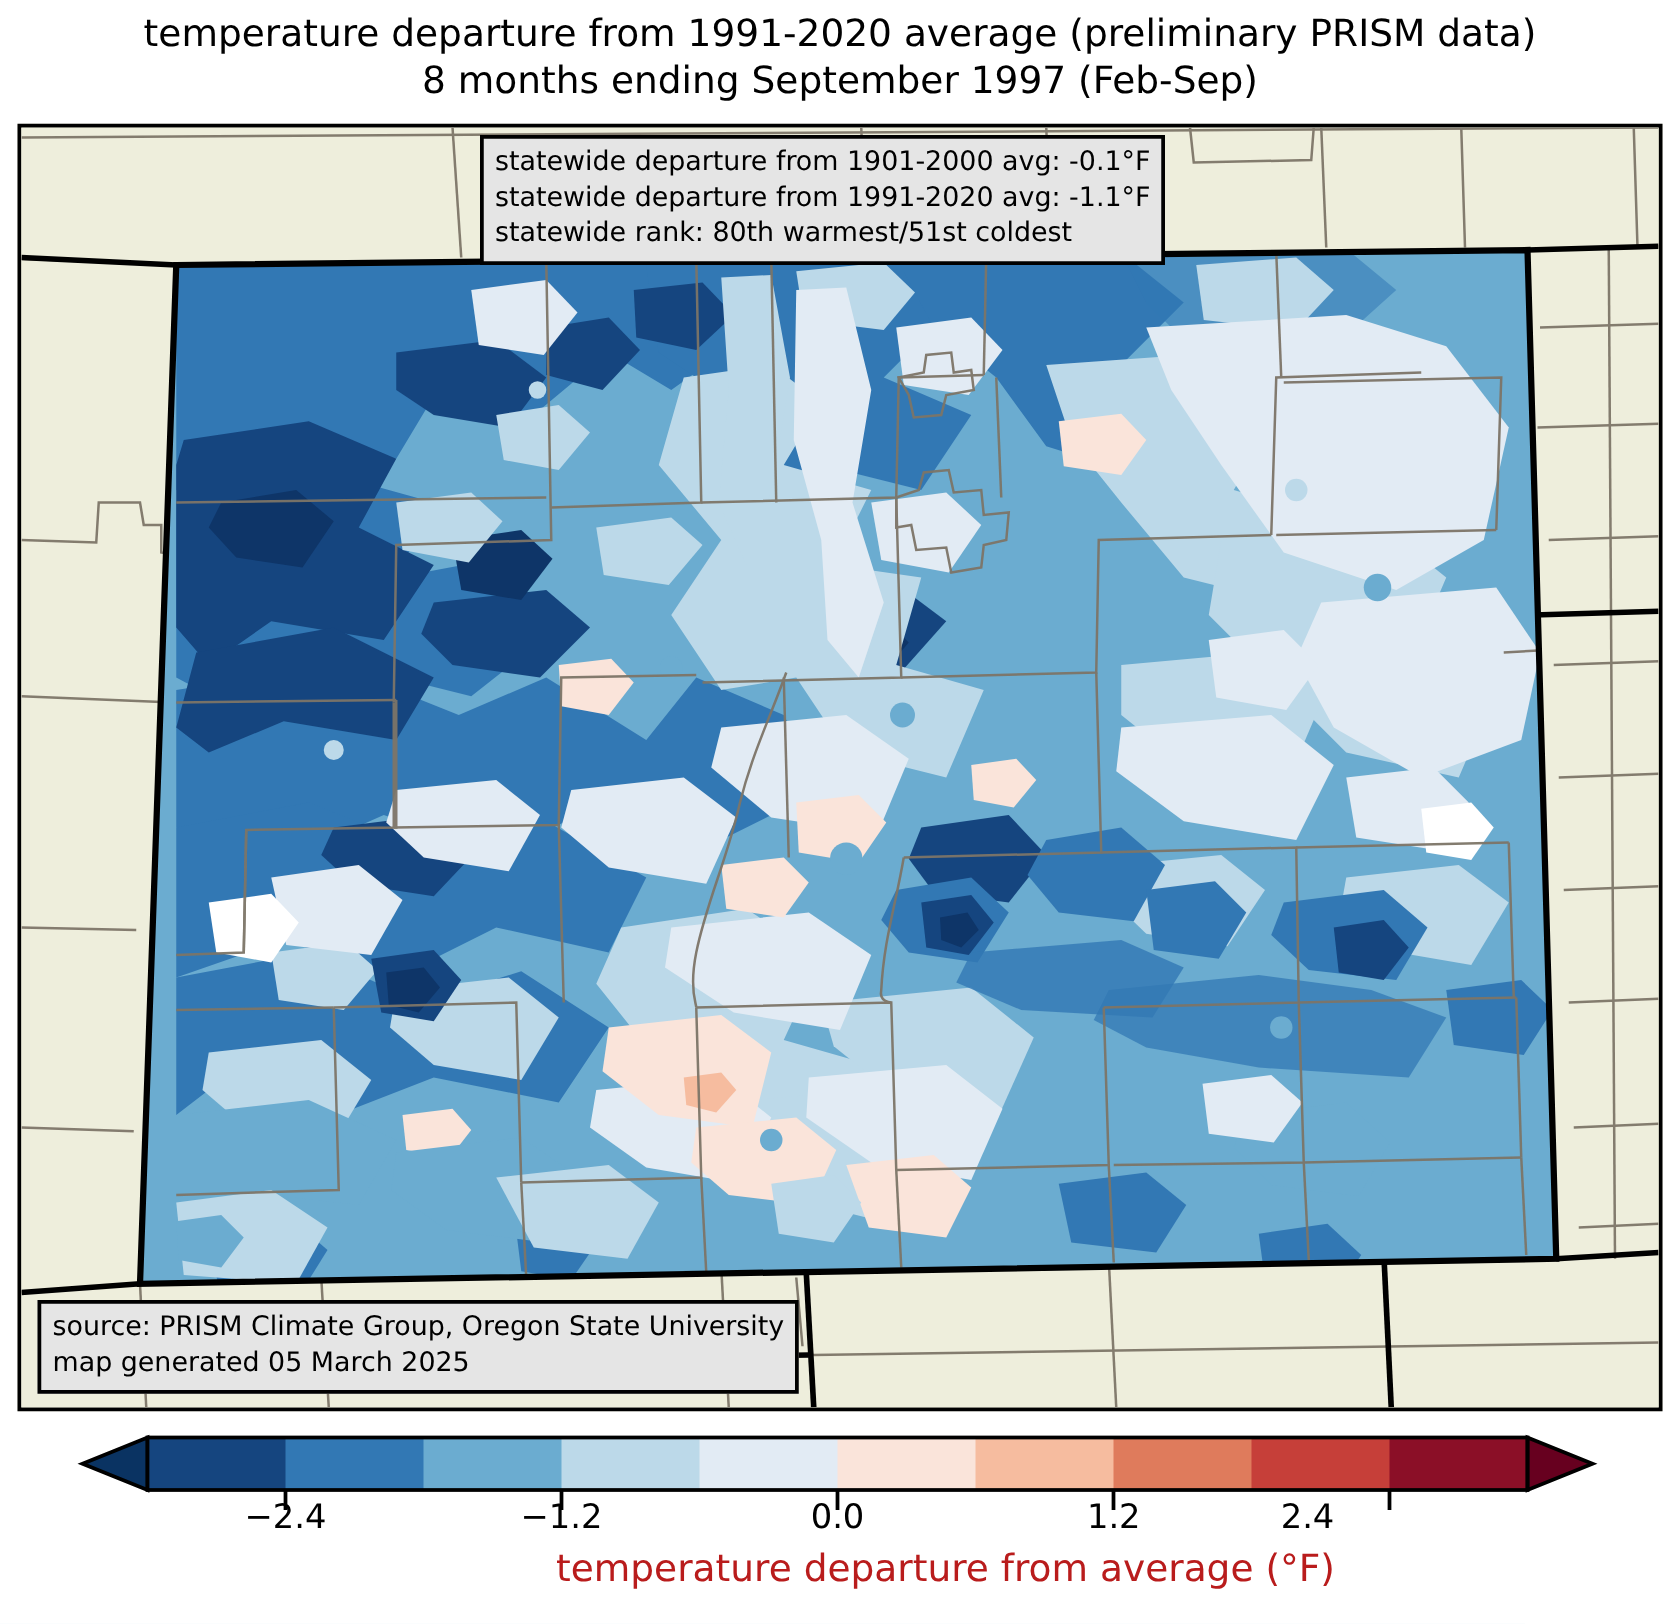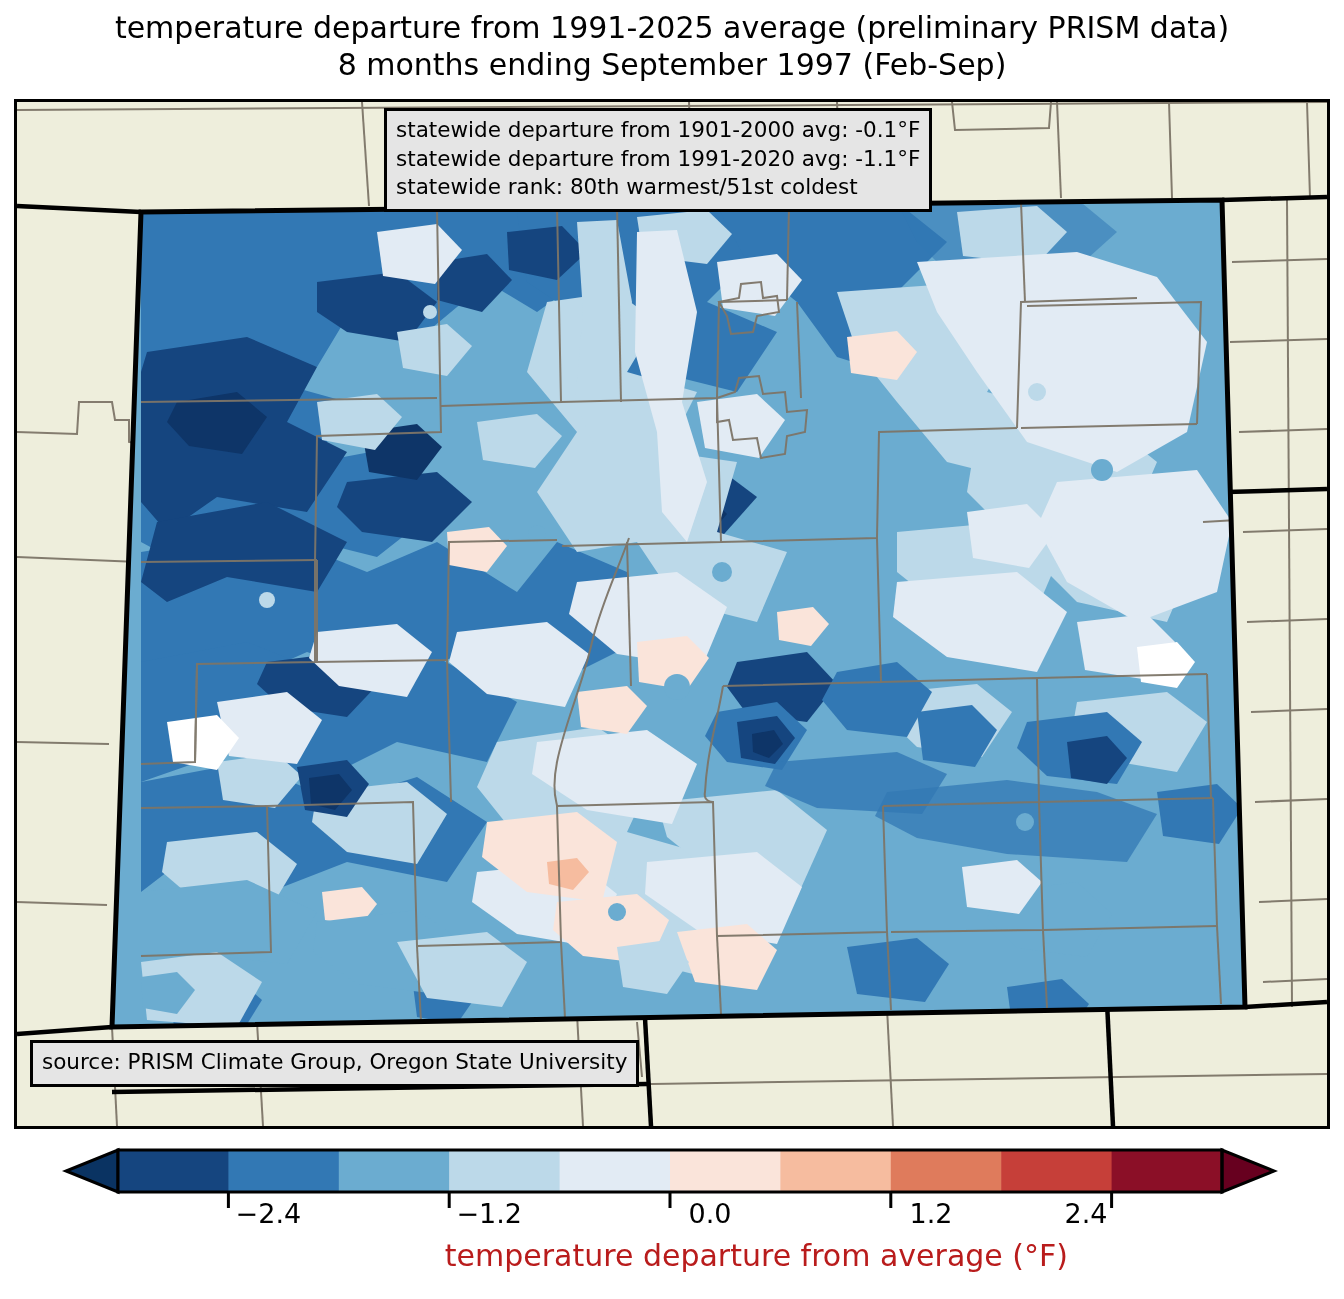--- a/index.html
+++ b/index.html
@@ -44,38 +44,38 @@
   }
   .anno-box .ln { display:block; }
   #stats-box { left: 384px; top: 108px; }
   #source-box { left: 30px; top: 1040px; }
 
   
   .cbar-wrap { position:absolute; left:0; top:1140px; width:1344px; height:70px; }
   .cbar-wrap svg { display:block; }
 
   .cbar-ticklabels {
-    position:absolute; left:0; top:1198px; width:1112px; height:34px;margin-left:40px;
+    position:absolute; left:0; top:1198px; width:1112px; height:34px;
   }
   .cbar-ticklabels span {
     position:absolute; transform: translateX(-50%);
     font-size: 27px; color:#000; white-space:nowrap;
   }
   .cbar-axislabel {
     position:absolute; left:0; top:1238px; width:1068px;
     text-align:right; font-size:30px; color:#b91c1c;
   }
 </style>
 </head>
 <body>
 
 <div id="root">
 
   <div class="title-block">
-    <span class="title-line">temperature departure from 1991-2025 average (preliminary PRISM data)</span>
+    <span class="title-line">temperature departure from 1991-2020 average (preliminary PRISM data)</span>
     <span class="title-line">8 months ending September 1997 (Feb-Sep)</span>
   </div>
 
   <div class="map-frame">
     <div class="map-canvas">
       <svg viewBox="0 0 1310 1024" preserveAspectRatio="none">
         <defs>
           <clipPath id="coClip">
             <path d="M124,110 L1205,98 L1228,905 L95,925 Z"></path>
           </clipPath>
@@ -304,20 +304,21 @@
   </div>
 
   <div class="anno-box" id="stats-box">
     <span class="ln">statewide departure from 1901-2000 avg: -0.1°F</span>
     <span class="ln">statewide departure from 1991-2020 avg: -1.1°F</span>
     <span class="ln">statewide rank: 80th warmest/51st coldest</span>
   </div>
 
   <div class="anno-box" id="source-box">
     <span class="ln">source: PRISM Climate Group, Oregon State University</span>
+    <span class="ln">map generated 05 March 2025</span>
   </div>
 
   <div class="cbar-wrap">
     <svg width="1344" height="70" viewBox="0 0 1344 70">
       <g id="cbar-bands">
           <path d="M118,10 L118,52 L66,31 Z" fill="#0a3362" stroke="#000" stroke-width="3" stroke-linejoin="miter"></path>
           <rect x="118" y="10" width="111" height="42" fill="#15457f"></rect>
           <rect x="228.4" y="10" width="111" height="42" fill="#3278b4"></rect>
           <rect x="338.8" y="10" width="111" height="42" fill="#6bacd0"></rect>
           <rect x="449.20000000000005" y="10" width="111" height="42" fill="#bcd9e9"></rect>

